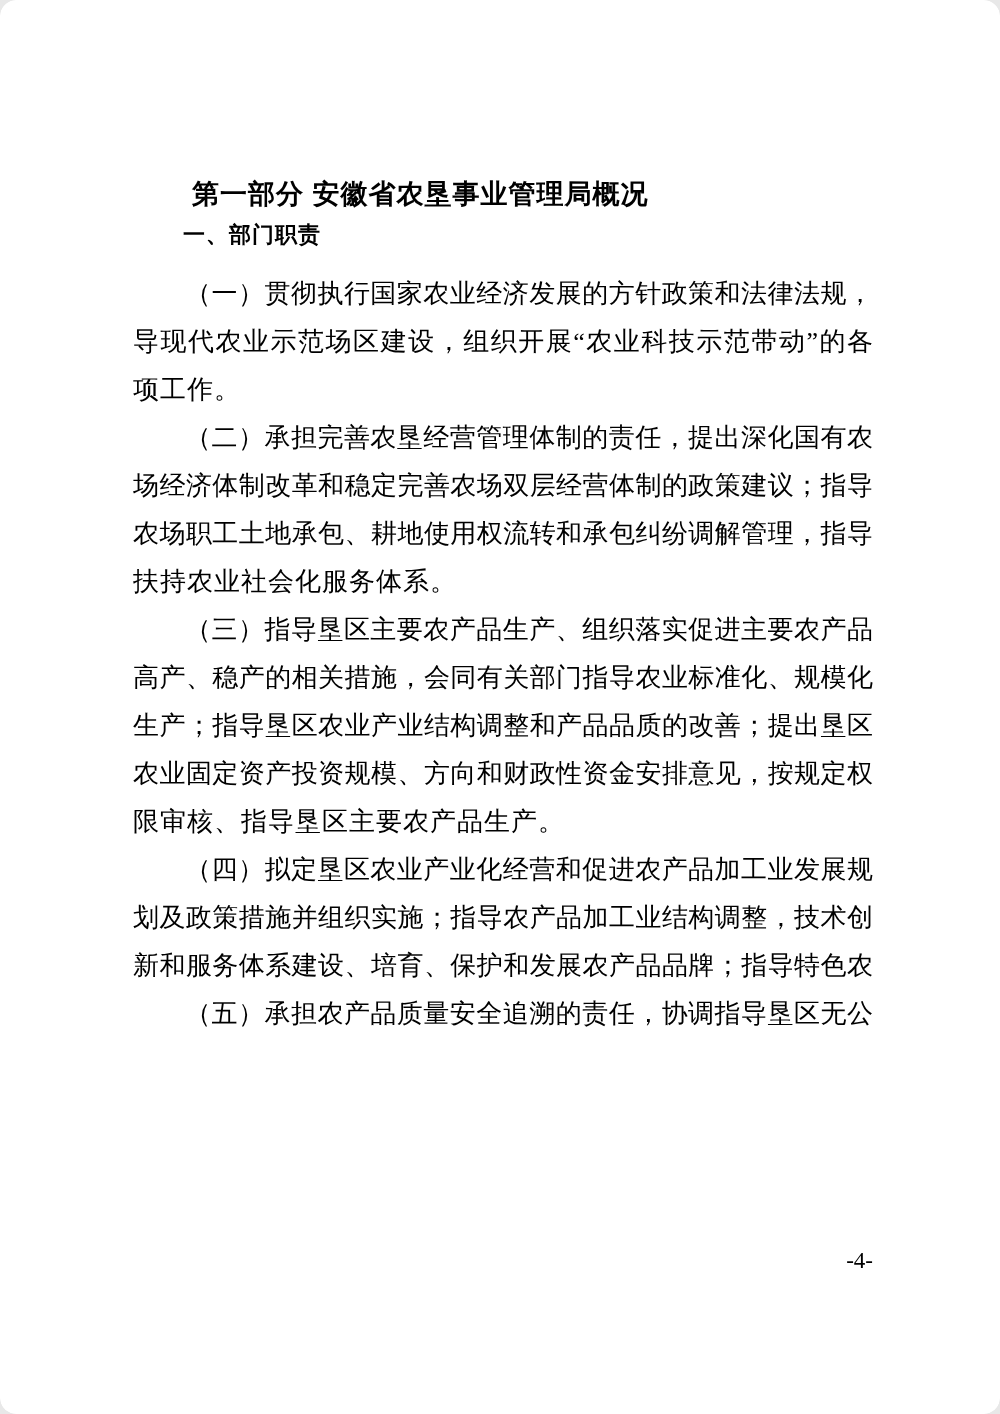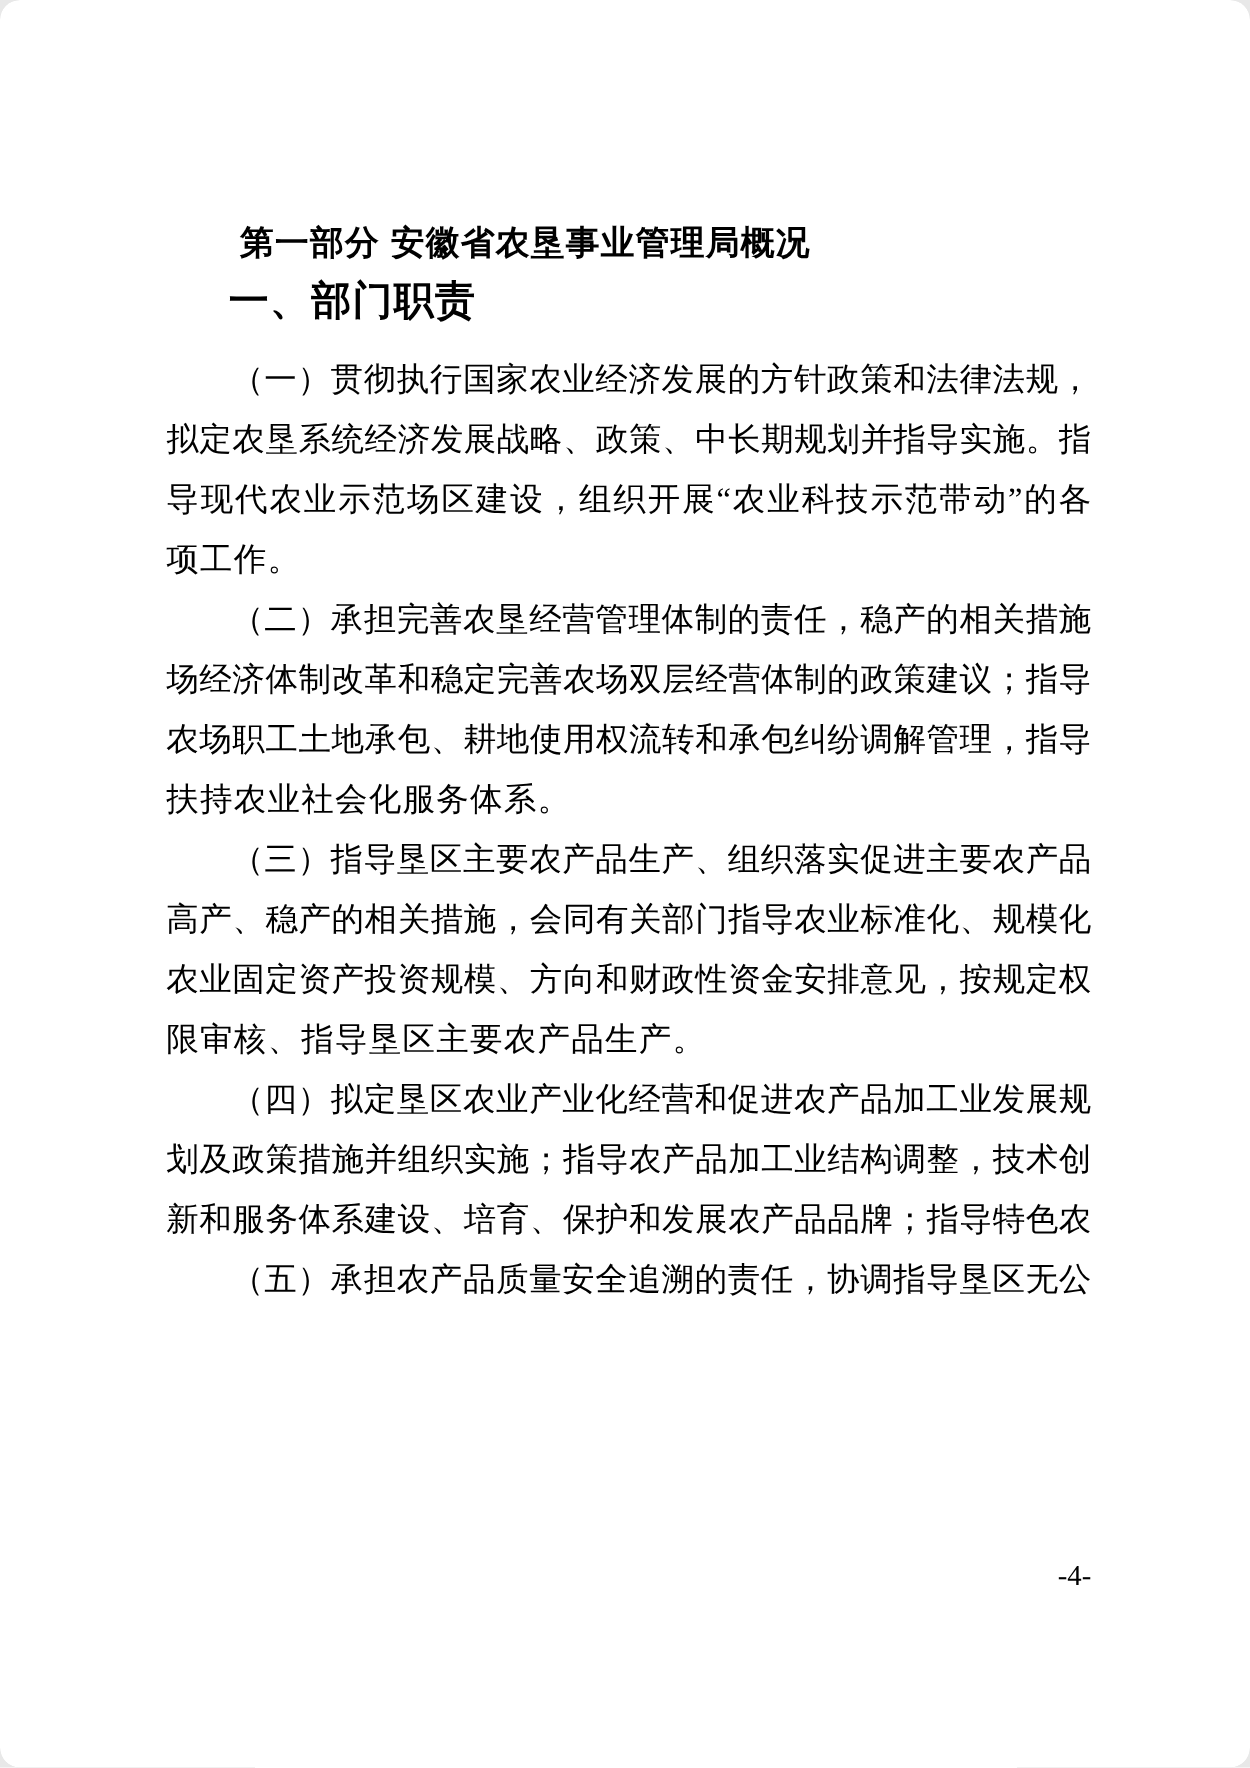--- a/index.html
+++ b/index.html
@@ -24,21 +24,21 @@
     font-weight: bold;
     font-size: 27px;
     line-height: 1.05;
     padding-left: 59px;
     letter-spacing: 1px;
     white-space: nowrap;
   }
   .section-heading {
     font-family: Liberation Serif, serif;
     font-weight: bold;
-    font-size: 32px;
+    font-size: 22px;
     line-height: 1.0;
     padding-left: 50px;
     margin-top: 16px;
     letter-spacing: 1px;
     white-space: nowrap;
   }
   .doc-body {
     margin-top: 24px;
     font-family: "Liberation Serif", "DejaVu Serif", serif;
     font-size: 26px;
@@ -76,33 +76,33 @@
 
 <div class="page">
   <div class="content">
     <div class="doc-title">第一部分 安徽省农垦事业管理局概况</div>
     <div class="section-heading">一、部门职责</div>
     <div class="doc-body">
         <div class="paragraph">
         </div>
         <div class="paragraph">
           <div class="line indent">（一）贯彻执行国家农业经济发展的方针政策和法律法规，</div>
-          <div class="line">拟定农垦系统经济发展战略、政策、中长期规划并指导实施。指</div>
           <div class="line">导现代农业示范场区建设，组织开展“农业科技示范带动”的各</div>
           <div class="line last">项工作。</div>
         </div>
         <div class="paragraph">
-          <div class="line indent">（二）承担完善农垦经营管理体制的责任，稳产的相关措施</div>
+          <div class="line indent">（二）承担完善农垦经营管理体制的责任，提出深化国有农</div>
           <div class="line">场经济体制改革和稳定完善农场双层经营体制的政策建议；指导</div>
           <div class="line">农场职工土地承包、耕地使用权流转和承包纠纷调解管理，指导</div>
           <div class="line last">扶持农业社会化服务体系。</div>
         </div>
         <div class="paragraph">
           <div class="line indent">（三）指导垦区主要农产品生产、组织落实促进主要农产品</div>
           <div class="line">高产、稳产的相关措施，会同有关部门指导农业标准化、规模化</div>
+          <div class="line">生产；指导垦区农业产业结构调整和产品品质的改善；提出垦区</div>
           <div class="line">农业固定资产投资规模、方向和财政性资金安排意见，按规定权</div>
           <div class="line last">限审核、指导垦区主要农产品生产。</div>
         </div>
         <div class="paragraph">
           <div class="line indent">（四）拟定垦区农业产业化经营和促进农产品加工业发展规</div>
           <div class="line">划及政策措施并组织实施；指导农产品加工业结构调整，技术创</div>
           <div class="line">新和服务体系建设、培育、保护和发展农产品品牌；指导特色农</div>
         </div>
         <div class="paragraph">
           <div class="line indent">（五）承担农产品质量安全追溯的责任，协调指导垦区无公</div>

